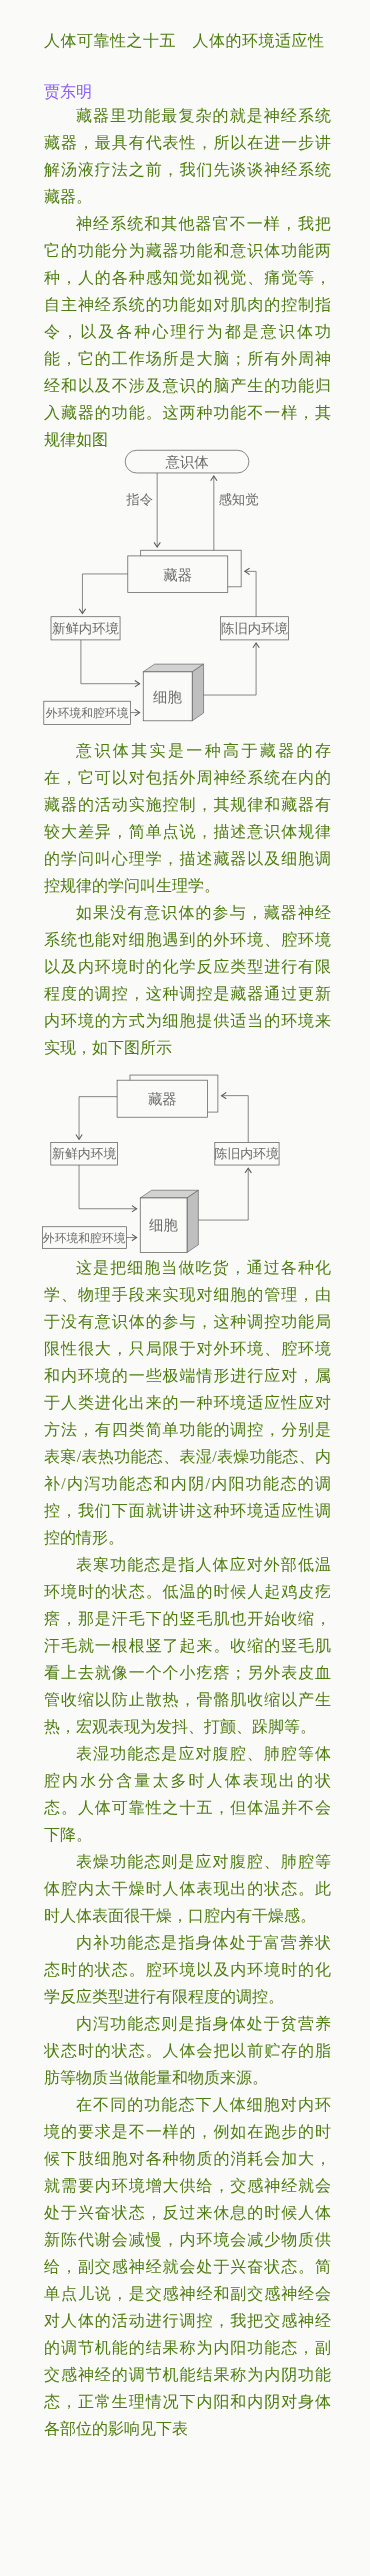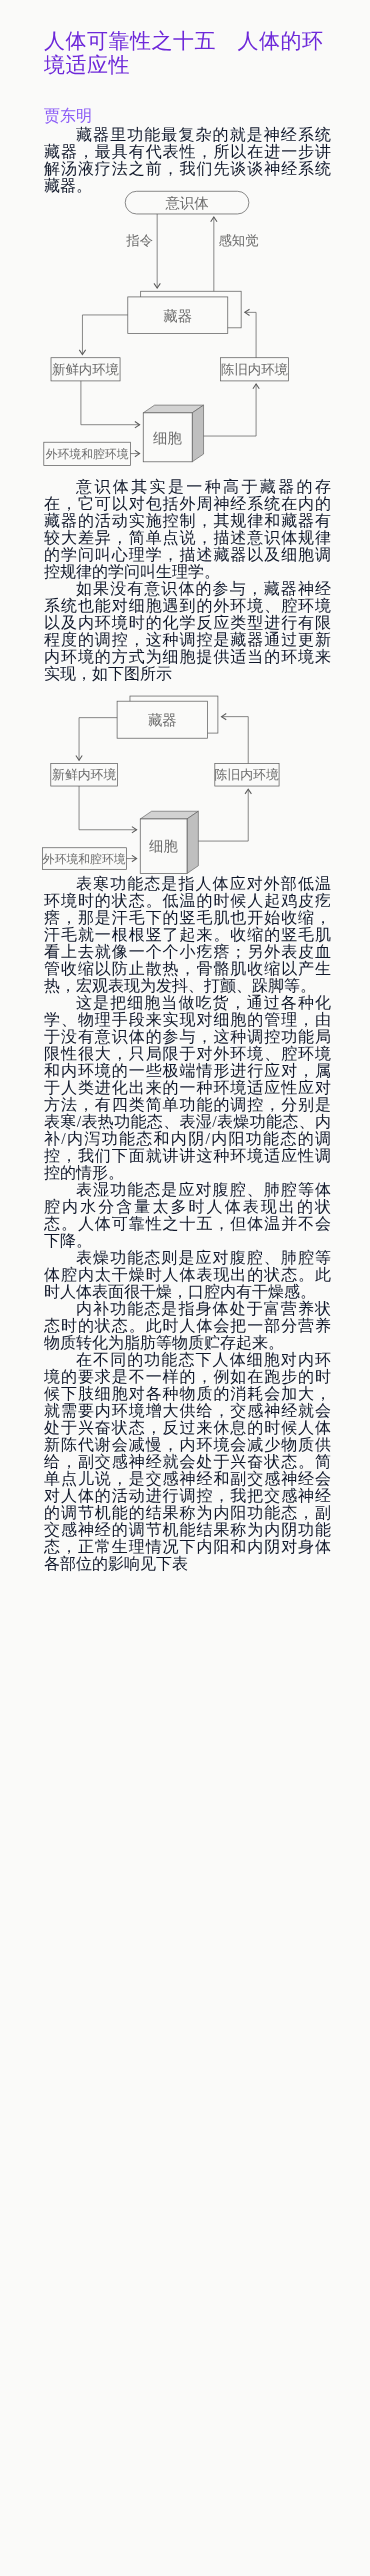--- a/index.html
+++ b/index.html
@@ -4,27 +4,27 @@
 <style>
   html,body { margin:0; padding:0; }
   body {
     width:371px; height:3908px; overflow:hidden;
     background:#fafaf9;
     font-family:"Liberation Serif","DejaVu Serif",serif;
     color:#707070;
   }
   .content { padding:0.5px 40px 0 44px; }
   .title {
-    margin:28px 0 0 0; font-size:21px; font-weight:normal;
-    color:#6d28d9; line-height:24px; letter-spacing:0.5px;
+    margin:28px 0 0 0; font-size:16px; font-weight:normal;
+    color:#4d7c0f; line-height:24px; letter-spacing:0.5px;
   }
   .author { margin:28px 0 0 0; font-size:16px; line-height:21.6px; color:#8b5cf6; }
   p.body-p {
-    margin:0; font-size:16px; line-height:17px;
-    text-align:justify; text-indent:32px; color:#0f172a;
+    margin:0; font-size:16px; line-height:27px;
+    text-align:justify; text-indent:32px; color:#4d7c0f;
   }
   .mt52 { margin-top:27px; } .mt25 { margin-top:13px; }
   .mt20 { margin-top:10.3px; } .mt15 { margin-top:7.7px; }
   figure { margin:0; padding:0;text-align:center; }
   .fig1 { margin:-5.2px 0 0 -44px; }
   .fig2 { margin:12.4px 0 0 -44px; }
   svg { display:block; }
   svg text {
     font-family:"Liberation Serif","DejaVu Serif",serif;
     fill:#6a6a6a;
@@ -36,20 +36,21 @@
 </head>
 <body>
 
 <div class="content">
 
   <h1 class="title">人体可靠性之十五　人体的环境适应性</h1>
 
   <div class="author">贾东明</div>
 
   <p class="body-p mt52">藏器里功能最复杂的就是神经系统藏器，最具有代表性，所以在进一步讲解汤液疗法之前，我们先谈谈神经系统藏器。</p>
+  <p class="body-p">神经系统和其他器官不一样，我把它的功能分为藏器功能和意识体功能两种，人的各种感知觉如视觉、痛觉等，自主神经系统的功能如对肌肉的控制指令，以及各种心理行为都是意识体功能，它的工作场所是大脑；所有外周神经和以及不涉及意识的脑产生的功能归入藏器的功能。这两种功能不一样，其规律如图</p>
 
   <figure class="fig1">
     <svg width="371" height="289" viewBox="0 0 720 560">
       <defs>
         <marker id="ar1" viewBox="0 0 10 10" refX="7" refY="5" markerWidth="11" markerHeight="11" orient="auto">
           <path d="M1,1 L7,5 L1,9" fill="none" stroke="#5a5a5a" stroke-width="1.3"></path>
         </marker>
       </defs>
       <g>
         <rect class="boxfill" x="243" y="4" width="240" height="44" rx="22" ry="22"></rect>
@@ -124,21 +125,22 @@
       </g>
       <g>
         <rect class="boxfill" x="82" y="299" width="163" height="42"></rect>
         <text x="163" y="329" font-size="23" text-anchor="middle">外环境和腔环境</text>
       </g>
       <line class="wire" x1="245" y1="320" x2="265" y2="320" marker-end="url(#ar2)"></line>
       <polyline class="wire" points="385,286 482,286 482,185" marker-end="url(#ar2)"></polyline>
     </svg>
   </figure>
 
+  <p class="body-p mt20">这是把细胞当做吃货，通过各种化学、物理手段来实现对细胞的管理，由于没有意识体的参与，这种调控功能局限性很大，只局限于对外环境、腔环境和内环境的一些极端情形进行应对，属于人类进化出来的一种环境适应性应对方法，有四类简单功能的调控，分别是表寒/表热功能态、表湿/表燥功能态、内补/内泻功能态和内阴/内阳功能态的调控，我们下面就讲讲这种环境适应性调控的情形。</p>
   <p class="body-p mt25">表寒功能态是指人体应对外部低温环境时的状态。低温的时候人起鸡皮疙瘩，那是汗毛下的竖毛肌也开始收缩，汗毛就一根根竖了起来。收缩的竖毛肌看上去就像一个个小疙瘩；另外表皮血管收缩以防止散热，骨骼肌收缩以产生热，宏观表现为发抖、打颤、跺脚等。</p>
-  <p class="body-p mt20">这是把细胞当做吃货，通过各种化学、物理手段来实现对细胞的管理，由于没有意识体的参与，这种调控功能局限性很大，只局限于对外环境、腔环境和内环境的一些极端情形进行应对，属于人类进化出来的一种环境适应性应对方法，有四类简单功能的调控，分别是表寒/表热功能态、表湿/表燥功能态、内补/内泻功能态和内阴/内阳功能态的调控，我们下面就讲讲这种环境适应性调控的情形。</p>
   <p class="body-p mt15">表湿功能态是应对腹腔、肺腔等体腔内水分含量太多时人体表现出的状态。人体可靠性之十五，但体温并不会下降。</p>
   <p class="body-p mt15">表燥功能态则是应对腹腔、肺腔等体腔内太干燥时人体表现出的状态。此时人体表面很干燥，口腔内有干燥感。</p>
-  <p class="body-p mt15">内补功能态是指身体处于富营养状态时的状态。此时人体会把一部分营养物质转化为脂肪等物质贮存起来。</p>
+  <p class="body-p mt15">内补功能态是指身体处于富营养状态时的状态。腔环境以及内环境时的化学反应类型进行有限程度的调控。</p>
+  <p class="body-p mt15">内泻功能态则是指身体处于贫营养状态时的状态。人体会把以前贮存的脂肪等物质当做能量和物质来源。</p>
   <p class="body-p mt15">在不同的功能态下人体细胞对内环境的要求是不一样的，例如在跑步的时候下肢细胞对各种物质的消耗会加大，就需要内环境增大供给，交感神经就会处于兴奋状态，反过来休息的时候人体新陈代谢会减慢，内环境会减少物质供给，副交感神经就会处于兴奋状态。简单点儿说，是交感神经和副交感神经会对人体的活动进行调控，我把交感神经的调节机能的结果称为内阳功能态，副交感神经的调节机能结果称为内阴功能态，正常生理情况下内阳和内阴对身体各部位的影响见下表</p>
 
 </div>
 
 
 </body></html>

